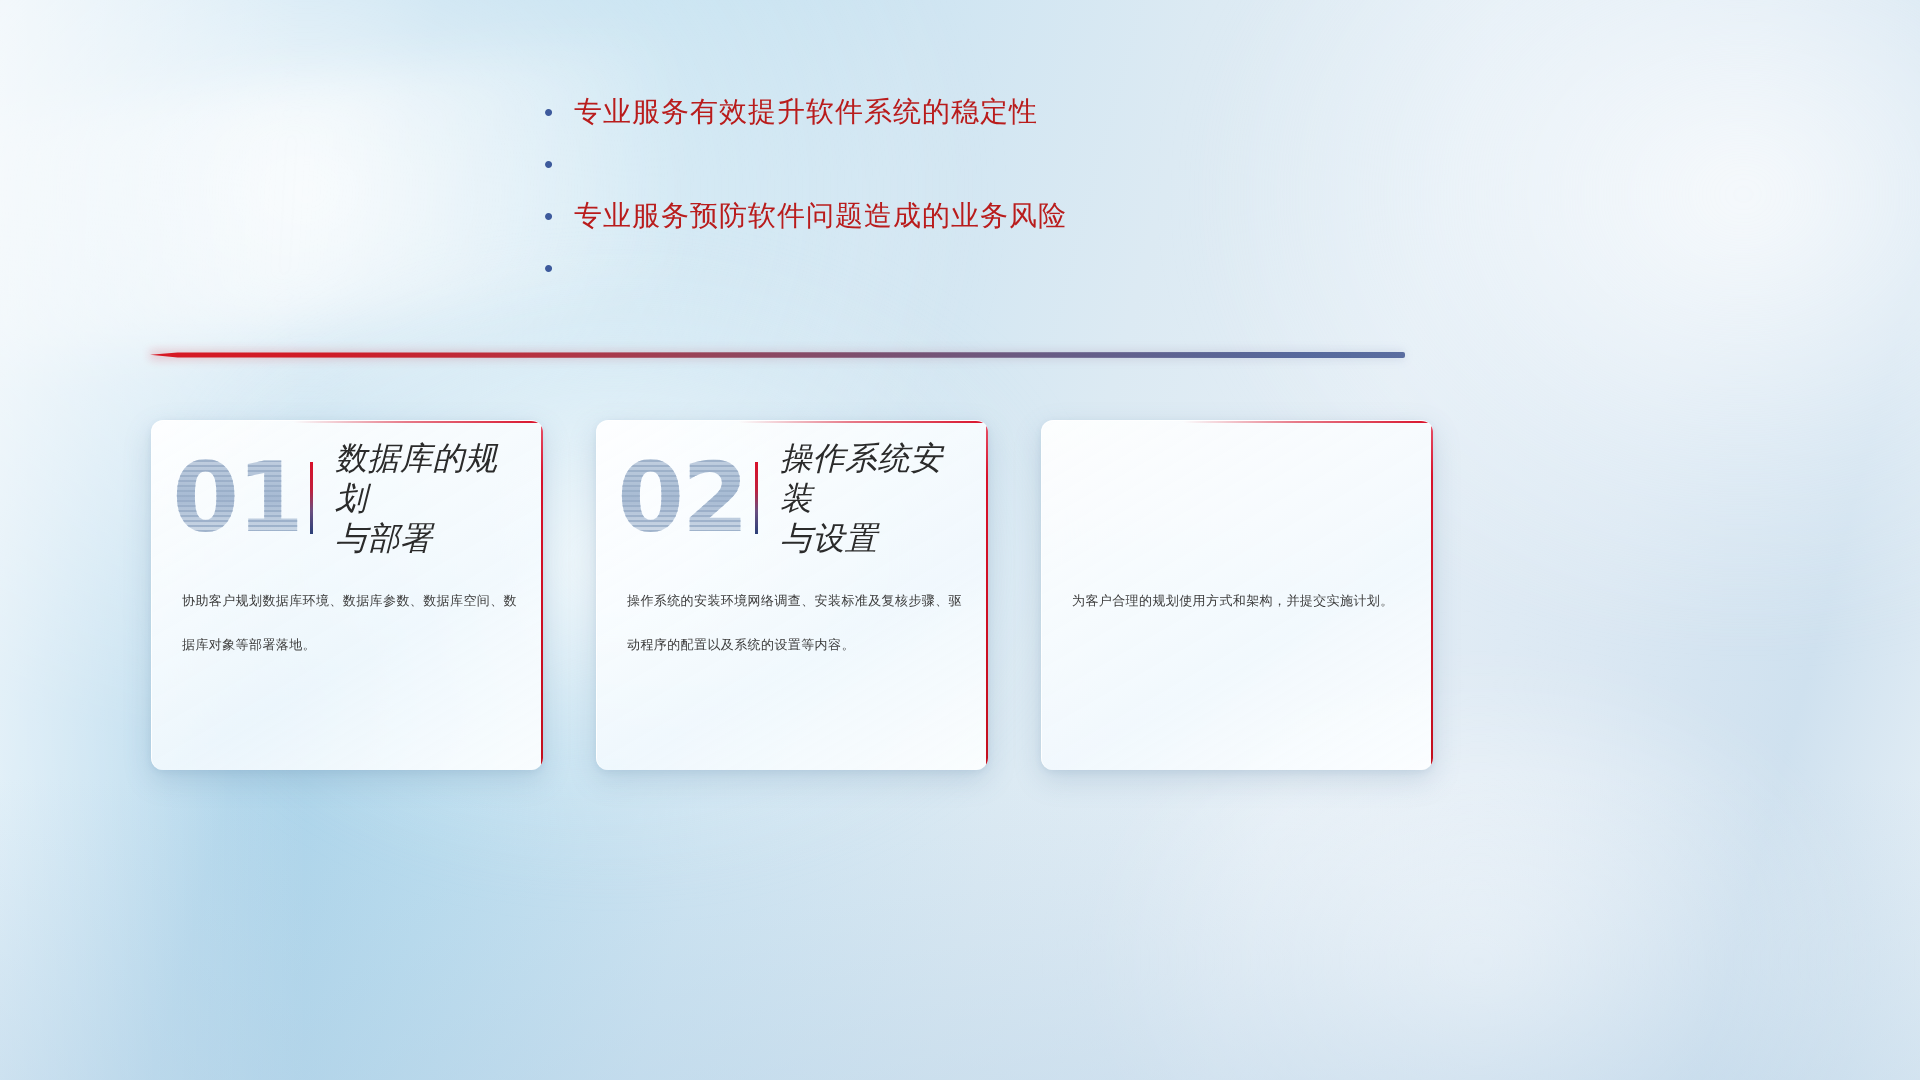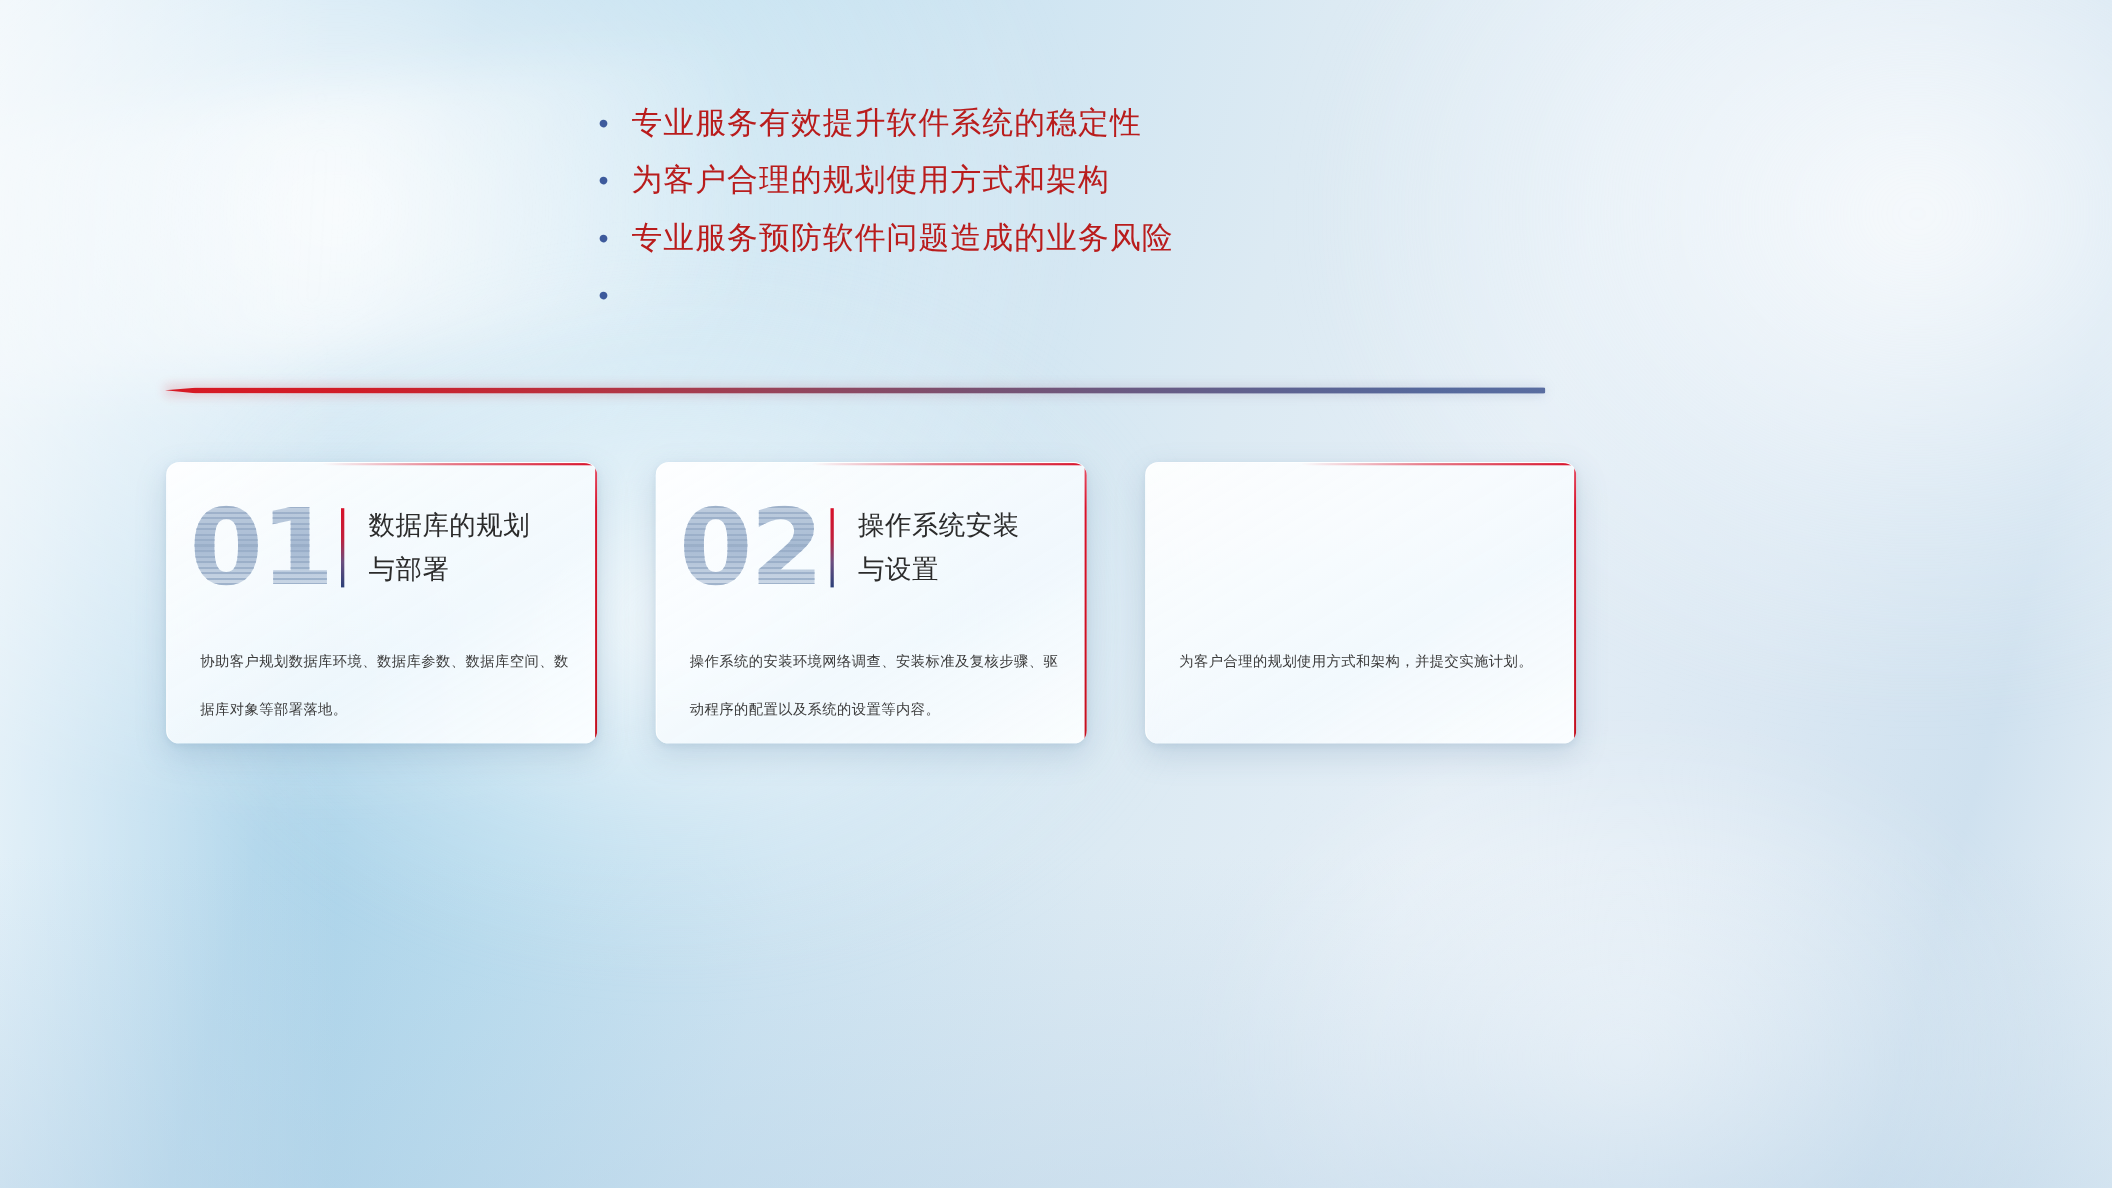--- a/index.html
+++ b/index.html
@@ -99,21 +99,21 @@
     position:absolute; left:0; top:2px; width:100%; height:10px;
     background:linear-gradient(90deg, rgba(215,25,36,.35), rgba(90,109,160,.25));
     filter:blur(5px);
     opacity:.55;
   }
 
   
   #cards{ position:absolute; left:0; top:420px; width:1920px; }
   .card{
     position:absolute;
-    width:392px; height:256px;
+    width:392px; height:350px;
     border-radius:12px;
     background:linear-gradient(150deg,
         rgba(255,255,255,.92) 0%,
         rgba(250,253,255,.88) 35%,
         rgba(244,250,254,.86) 62%,
         rgba(252,254,255,.93) 100%);
     box-shadow:0 10px 28px rgba(92,128,166,.22), 0 2px 6px rgba(92,128,166,.12);
     overflow:hidden;
     border-top:1px solid rgba(255,255,255,.95);
     border-left:1px solid rgba(255,255,255,.9);
@@ -158,25 +158,26 @@
     color:transparent;
     opacity:.75;
   }
   .card-bar{
     width:3px; flex:0 0 3px; height:72px;
     margin:0 22px 0 10px;
     background:linear-gradient(180deg,#d8112a 0%, #c21f3c 38%, #6b4f80 68%, #2b3f78 100%);
   }
   .card-title{
     flex:1 1 auto;
-    font-size:24px;
+    font-size:32px;
     line-height:40px;
     color:#2b2b2b;
     letter-spacing:.5px;
     padding-right:28px;
+    font-style:italic;
   }
   .card-body{
     position:absolute; left:30px; right:26px; top:158px;
     font-size:13px;
     line-height:44px;
     color:#3c3c3c;
     letter-spacing:.4px;
   }
 </style>
 </head>
@@ -193,21 +194,20 @@
   <div class="bg-tint-bottom"></div>
 </div>
 
 <div id="bullets">
   <div class="bullet-row">
     <div class="bullet-dot">•</div>
     <div class="bullet-text">专业服务有效提升软件系统的稳定性</div>
   </div>
   <div class="bullet-row">
     <div class="bullet-dot">•</div>
-    <div class="bullet-text">为客户合理的规划使用方式和架构</div>
   </div>
   <div class="bullet-row">
     <div class="bullet-dot">•</div>
     <div class="bullet-text">专业服务预防软件问题造成的业务风险</div>
   </div>
   <div class="bullet-row">
     <div class="bullet-dot">•</div>
   </div>
 </div>
 

